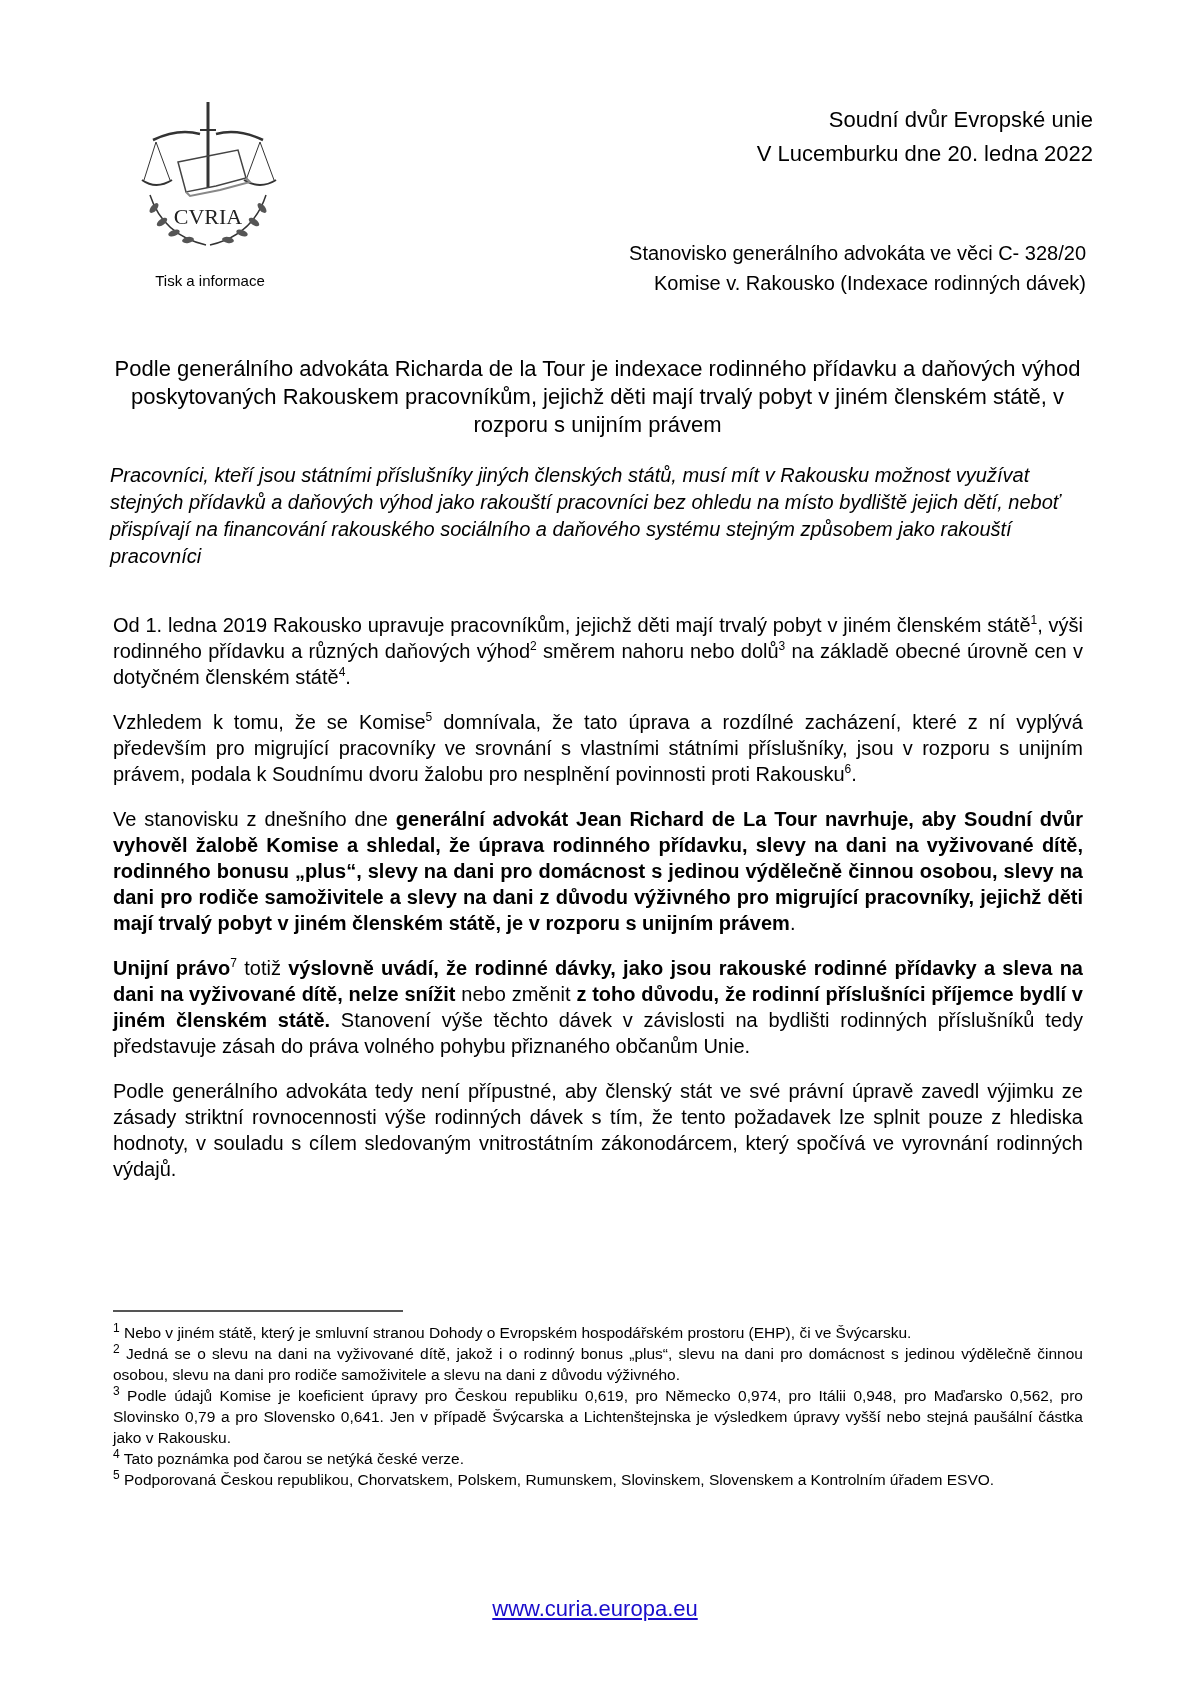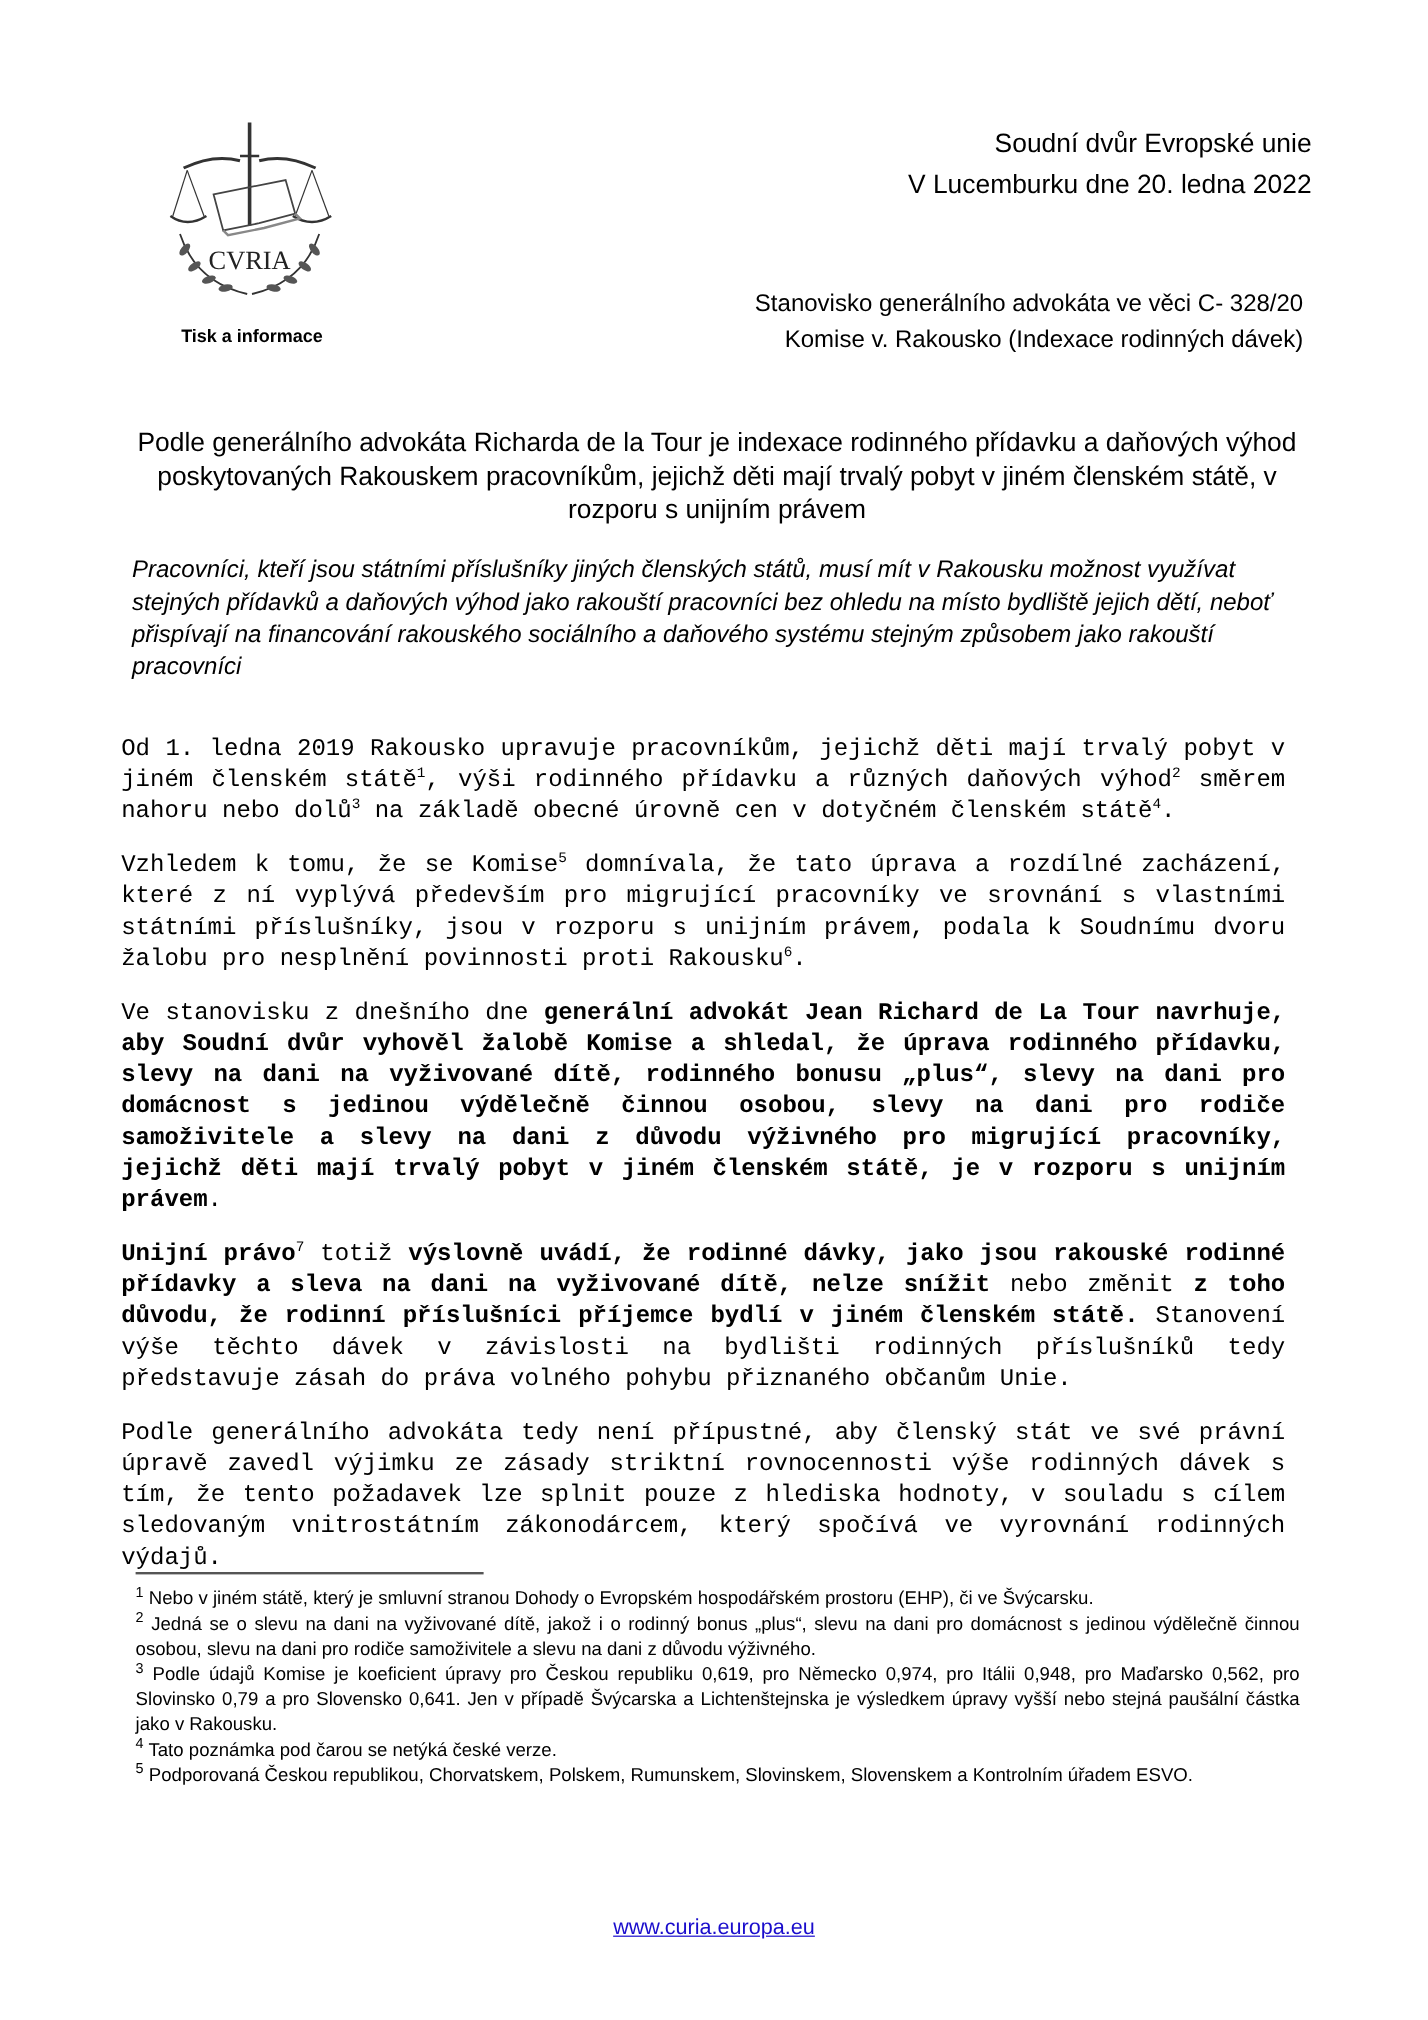--- a/index.html
+++ b/index.html
@@ -1,39 +1,39 @@
 <!DOCTYPE html>
 <html><head>
 <meta charset="utf-8">
 <style>
   html, body { margin: 0; padding: 0; background: #ffffff; }
   body { width: 1190px; height: 1683px; position: relative; overflow: hidden;
          font-family: "Liberation Sans", sans-serif; color: #000; }
   .logo { position: absolute; left: 138px; top: 100px; width: 140px; height: 150px; }
   .logo-caption { position: absolute; left: 120px; top: 272px; width: 180px; text-align: center;
-                  font-size: 15px; font-weight: bold; }
+                  font-size: 15px; }
   .header-right { position: absolute; right: 97px; top: 103px; text-align: right; }
   .header-right .court { font-size: 22px; line-height: 34px; }
   .header-right .press { font-size: 22px; font-weight: bold; line-height: 32px; }
   .header-right .date { font-size: 22px; line-height: 34px; }
   .case-ref { position: absolute; right: 104px; top: 238px; text-align: right; font-size: 20px; line-height: 30px; margin-left: 12px; }
   .headline { position: absolute; left: 110px; top: 355px; width: 975px; text-align: center;
               font-weight: normal; font-size: 22px; line-height: 28px; }
   .subtitle { position: absolute; left: 110px; top: 462px; width: 975px; text-align: left;
               font-style: italic; font-size: 20px; line-height: 27px; }
-  .body { position: absolute; left: 101px; top: 612px; width: 970px; font-size: 20px;
-          line-height: 26px; text-align: justify; font-family: Liberation Mono, monospace; }
+  .body { position: absolute; left: 113px; top: 612px; width: 970px; font-size: 20px;
+          line-height: 26px; text-align: justify; }
   .body p { margin: 0 0 19px 0; }
   .body sup, .fn sup { font-size: 12px; line-height: 0; }
   .rule { position: absolute; left: 113px; top: 1310px; width: 290px; height: 0; border-top: 2px solid #555; }
   .footnotes { position: absolute; left: 113px; top: 1322px; width: 970px; font-size: 15.5px;
                line-height: 21px; text-align: justify; }
   .fn { margin: 0; }
   .footer-link { position: absolute; left: 0; width: 1190px; top: 1596px; text-align: center;
-                 font-size: 18px; color: #1a0dcc; text-decoration: underline; }
+                 font-size: 22px; color: #1a0dcc; text-decoration: underline; }
 </style>
 </head>
 <body>
 
 <div class="logo">
   <svg width="140" height="150" viewBox="0 0 140 150">
 
     <line x1="70" y1="2" x2="70" y2="88" stroke="#333" stroke-width="3"></line>
     <line x1="62" y1="30" x2="78" y2="30" stroke="#333" stroke-width="2"></line>
 

